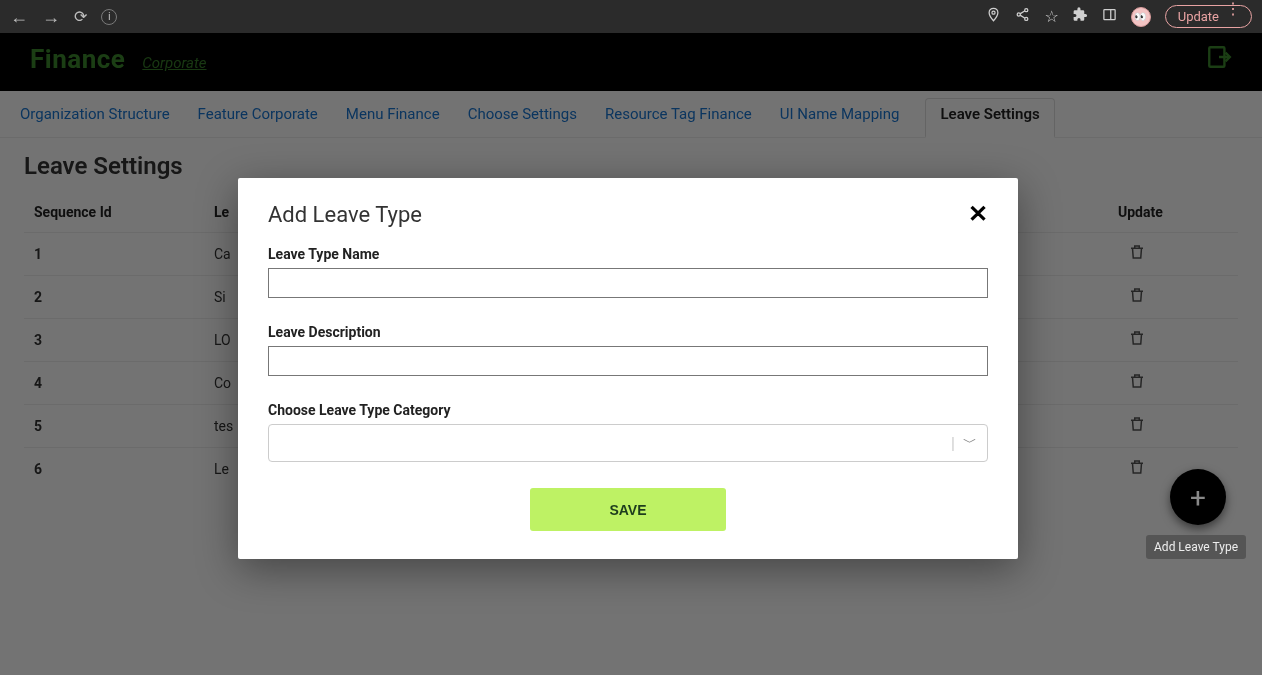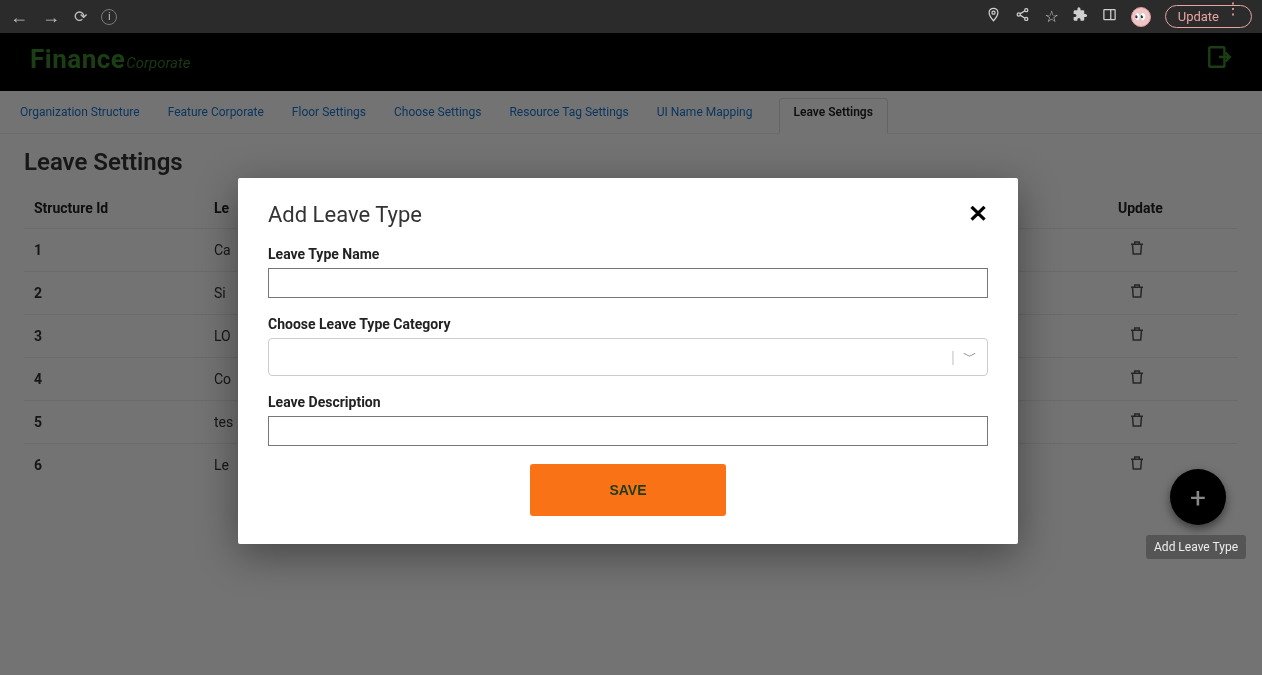--- a/index.html
+++ b/index.html
@@ -14,27 +14,27 @@
   .url-text .host { color:#ddd; }
   .chrome .right { display:flex; align-items:center; gap:14px; }
   .chrome .right .icon { font-size:16px; color:#cfcfcf; }
   .avatar { width:20px; height:20px; border-radius:50%; background:#f3c4c4; border:1px solid #d89b9b; display:flex; align-items:center; justify-content:center; font-size:10px; color:#9b4a4a; font-weight:bold;}
   .update-btn { border:1px solid #e8a3a3; color:#e8a3a3; border-radius:14px; padding:3px 10px 3px 12px; font-size:13px; display:flex; align-items:flex-start; gap:6px; }
   .update-btn .dots { font-size:16px; line-height:0; }
 
   
   .app { position:relative; height:642px; background:#fff; }
   .app-header { height:58px; background:#000; display:flex; align-items:center; padding:0 30px; justify-content:space-between; border-bottom:7px solid #000;}
-  .brand { display:flex; align-items:baseline; gap:1px;text-align:center; }
+  .brand { display:flex; align-items:baseline; gap:17px;text-align:center; }
   .brand .b1 { color:#3d8a2e; font-weight:700; font-size:26px; letter-spacing:0.5px; }
-  .brand .b2 { color:#3d8a2e; font-style:italic; font-size:15px; opacity:0.9; }
+  .brand .b2 { color:#3d8a2e; font-style:italic; font-size:15px; opacity:0.9;text-decoration:underline; }
   .logout-icon svg { width:26px; height:26px; }
 
   
-  .tabs { display:flex; gap:28px; padding:14px 20px; background:#fff; border-bottom:1px solid #eee; font-size:12px; }
+  .tabs { display:flex; gap:28px; padding:14px 20px; background:#fff; border-bottom:1px solid #eee; font-size:15px; }
   .tabs .tab { color:#1976d2; cursor:pointer; }
   .tabs .tab.active { color:#222; font-weight:600; border:1px solid #ddd; border-bottom:2px solid #fff; padding:6px 14px; margin:-7px -2px -15px; border-radius:4px 4px 0 0; }
 
   
   .page { padding:14px 24px; color:#222; }
   .page h1 { font-size:24px; font-weight:600; color:#333; margin-bottom:12px; }
   table { width:100%; border-collapse:collapse; }
   th { text-align:left; font-size:14px; font-weight:700; color:#222; padding:12px 10px; }
   th.action { text-align:left; padding-left:0; }
   td { padding:10px 10px; font-size:14px; color:#333; border-top:1px solid #eee; }
@@ -46,28 +46,28 @@
   .fab-tip { position:absolute; right:16px; bottom:116px; background:#555; color:#eee; font-size:12px; padding:5px 8px; border-radius:3px; }
 
   
   .dim { position:absolute; inset:0; background:rgba(0,0,0,0.55); }
 
   
   .modal { position:absolute; left:238px; top:145px; width:780px; background:#fff; border-radius:2px; padding:22px 30px 28px; box-shadow:0 10px 40px rgba(0,0,0,0.4); }
   .modal-head { display:flex; justify-content:space-between; align-items:center; margin-bottom:18px;}
   .modal-title { font-size:22px; color:#333; }
   .modal-close { font-size:24px; cursor:pointer; background:none; border:none; font-weight:bold;}
-  .field { margin-bottom:18px; }
+  .field { margin-bottom:26px; }
   .field label { display:block; font-size:14px; font-weight:700; color:#222; margin-bottom:6px; }
   .field input { width:100%; height:30px; border:1px solid #777; padding:4px 6px; font-size:14px; }
   .select-wrap { border:1px solid #ccc; border-radius:4px; height:38px; display:flex; align-items:center; padding:0 10px; justify-content:flex-end; }
   .select-wrap .sep { color:#ccc; margin-right:8px; }
   .select-wrap .chev { color:#888; font-size:14px; }
   .select-value { flex:1; color:#333; }
-  .save-btn { display:block; margin:6px auto 0; width:196px; height:52px; background:#f97316; color:#1d3d1d; border:none; border-radius:3px; font-size:14px; font-weight:600; cursor:pointer; }
+  .save-btn { display:block; margin:6px auto 0; width:196px; height:43px; background:#bef264; color:#1d3d1d; border:none; border-radius:3px; font-size:14px; font-weight:600; cursor:pointer; }
 
   .trash-svg { width:18px; height:18px; }
 </style>
 </head>
 <body>
 
 <div class="chrome">
   <div class="nav-icons">
     <span>←</span>
     <span>→</span>
@@ -121,33 +121,33 @@
       <svg viewBox="0 0 24 24" fill="none" stroke="#3d8a2e" stroke-width="2.2">
           <rect x="3" y="3" width="14" height="18" rx="1"></rect>
           <path d="M12 12h9M18 8l4 4-4 4"></path>
         </svg>
     </span>
   </div>
 
   <div class="tabs">
     <span class="tab">Organization Structure</span>
     <span class="tab">Feature Corporate</span>
-    <span class="tab">Floor Settings</span>
+    <span class="tab">Menu Finance</span>
     <span class="tab">Choose Settings</span>
-    <span class="tab">Resource Tag Settings</span>
+    <span class="tab">Resource Tag Finance</span>
     <span class="tab">UI Name Mapping</span>
     <span class="tab active">Leave Settings</span>
   </div>
 
   <div class="page">
     <h1>Leave Settings</h1>
     <table>
       <thead>
         <tr>
-          <th>Structure Id</th>
+          <th>Sequence Id</th>
           <th>Le</th>
           <th class="action">Update</th>
         </tr>
       </thead>
       <tbody id="tbody">
           <tr>
             <td class="seq">1</td>
             <td>Ca</td>
             <td class="action"><span><svg class="trash-svg" viewBox="0 0 24 24" fill="none" stroke="#555" stroke-width="2">
                   <path d="M4 7h16M9 7V4h6v3M6 7l1 13h10l1-13"></path>
@@ -197,29 +197,29 @@
   <div class="fab">+</div>
   <div class="fab-tip">Add Leave Type</div>
 
   <div class="modal">
     <div class="modal-head">
       <div class="modal-title">Add Leave Type</div>
       <button class="modal-close">✕</button>
     </div>
     <div class="field">
       <label>Leave Type Name</label>
+      <input type="text" value="" style="">
+    </div>
+    <div class="field">
+      <label>Leave Description</label>
       <input type="text" value="" style="">
     </div>
     <div class="field">
       <label>Choose Leave Type Category</label>
       <div class="select-wrap">
         <span class="select-value"></span>
         <span class="sep">|</span>
         <span class="chev">﹀</span>
       </div>
     </div>
-    <div class="field">
-      <label>Leave Description</label>
-      <input type="text" value="" style="">
-    </div>
     <button class="save-btn">SAVE</button>
   </div>
 </div>
 
 </body></html>

